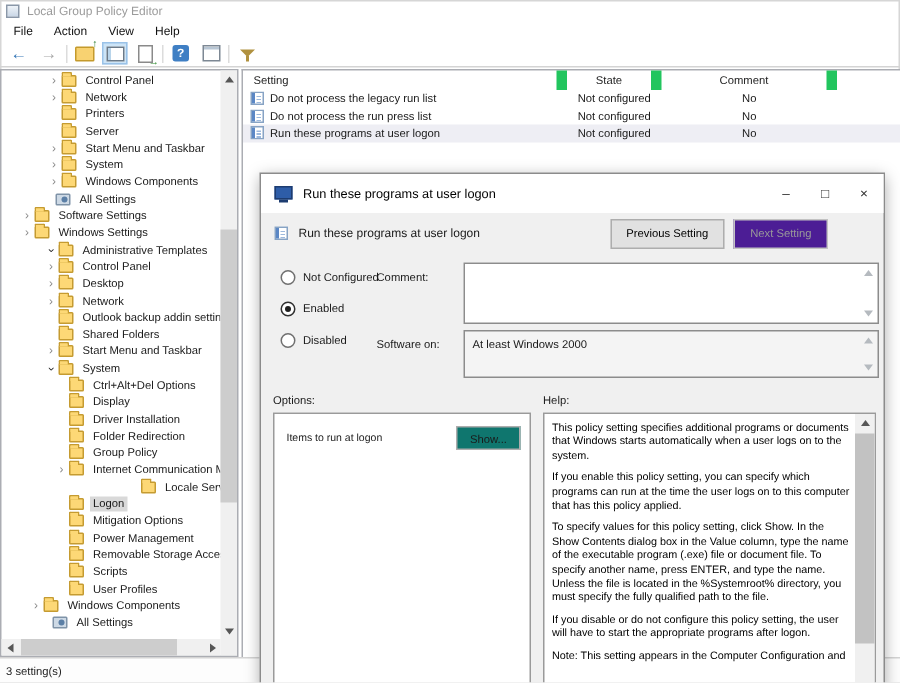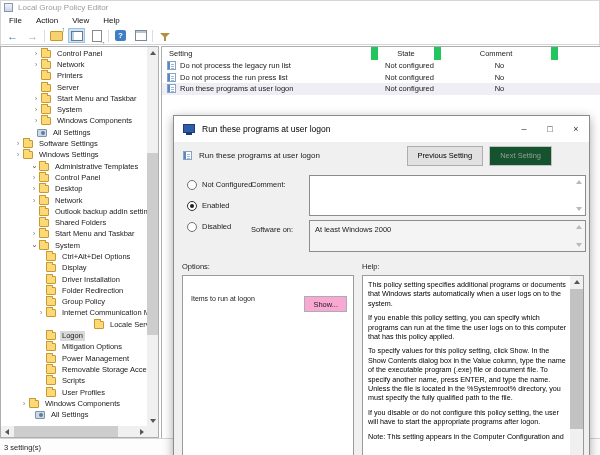--- a/index.html
+++ b/index.html
@@ -85,39 +85,39 @@
   .dlg-titlebar{height:26px; background:#fff; display:flex; align-items:center; padding-left:9px;}
   .ic-dlgapp{width:12px; height:9px; background:#2e5da8; border:1px solid #1d3c70; position:relative; margin-top:-2px; flex:none;}
   .ic-dlgapp::after{content:""; position:absolute; left:2px; bottom:-3px; width:6px; height:2px; background:#1d3c70;}
   .dlg-title{font-size:8.5px; color:#000; margin-left:7px; white-space:nowrap;}
   .dlg-controls{margin-left:auto; display:flex; height:100%;}
   .dlg-ctl{width:26px; display:flex; align-items:center; justify-content:center; font-size:9px; color:#333;}
   .dlg-header{position:absolute; left:0; top:26px; height:27px; width:100%; display:flex; align-items:center; padding-left:9px;}
   .dlg-policy-name{font-size:8px; margin-left:7px; white-space:nowrap;}
   .dlg-btns{margin-left:auto; margin-right:37px; display:flex; gap:6px;}
   .btn{height:20px; font-size:7.5px; display:flex; align-items:center; justify-content:center; background:#e1e1e1; border:1px solid #adadad; padding:0 10px; color:#000; white-space:nowrap;}
-  .btn.disabled{background:#14532d; border-color:#c2c2c2; color:#9a9a9a;}
+  .btn.disabled{background:#4c1d95; border-color:#c2c2c2; color:#9a9a9a;}
   .radio-group{position:absolute; left:13px; top:62px;}
   .radio-row{display:flex; align-items:center; gap:5px; margin-bottom:8px; font-size:7.5px; height:13px; white-space:nowrap;}
   .rad{width:10px; height:10px; border:1px solid #707070; border-radius:50%; background:#fff; position:relative; flex:none;}
   .radio-row.checked .rad{border-color:#303030;}
   .radio-row.checked .rad::after{content:""; position:absolute; left:2px; top:2px; width:4px; height:4px; border-radius:50%; background:#1f1f1f;}
   .lbl{font-size:7.5px; position:absolute; white-space:nowrap;}
   .lbl-comment{left:77px; top:64px;}
   .lbl-supported{left:77px; top:109px;}
   .lbl-options{left:8px; top:146px;}
   .lbl-help{left:188px; top:146px;}
   .box-comment{position:absolute; left:135px; top:59px; width:277px; height:41px; background:#fff; border:1px solid #8c8c8c;}
   .box-supported{position:absolute; left:135px; top:104px; width:277px; height:32px; background:#f4f4f4; border:1px solid #8c8c8c; font-size:7.5px; padding:4px 16px 0 5px;}
   .mini-up{position:absolute; right:3px; top:4px; width:0; height:0; border-left:3px solid transparent; border-right:3px solid transparent; border-bottom:4px solid #b5babf;}
   .mini-down{position:absolute; right:3px; bottom:4px; width:0; height:0; border-left:3px solid transparent; border-right:3px solid transparent; border-top:4px solid #b5babf;}
   .box-options{position:absolute; left:8px; top:159px; width:172px; bottom:-2px; background:#fff; border:1px solid #9a9a9a;}
   .options-row{display:flex; align-items:center; padding:8px 6px 0 8px; gap:6px;}
   .options-item{font-size:7px; flex:1; white-space:nowrap;}
-  .btn-show{height:16px; font-size:7.5px; background:#f9a8d4; border:1px solid #adadad; padding:0 8px; display:flex; align-items:center; flex:none;margin-top:12px;}
+  .btn-show{height:16px; font-size:7.5px; background:#0f766e; border:1px solid #adadad; padding:0 8px; display:flex; align-items:center; flex:none;}
   .box-help{position:absolute; left:188px; top:159px; right:5px; bottom:-2px; background:#fff; border:1px solid #9a9a9a;}
   .help-text{position:absolute; left:0; top:0; right:13px; bottom:0; padding:4px 3px 0 5px; font-size:7.2px; line-height:9.4px; overflow:hidden; color:#000;}
   .help-text p{margin:0 0 5px 0;}
   .help-scroll{position:absolute; right:0; top:0; width:13px; bottom:0; background:#f0f0f0;}
   .hs-up{position:absolute; top:0; left:0; width:13px; height:12px; display:flex; align-items:center; justify-content:center;}
   .help-thumb{position:absolute; left:0; right:0; top:13px; height:140px; background:#c2c2c2;}
 </style>
 </head>
 <body>
 

